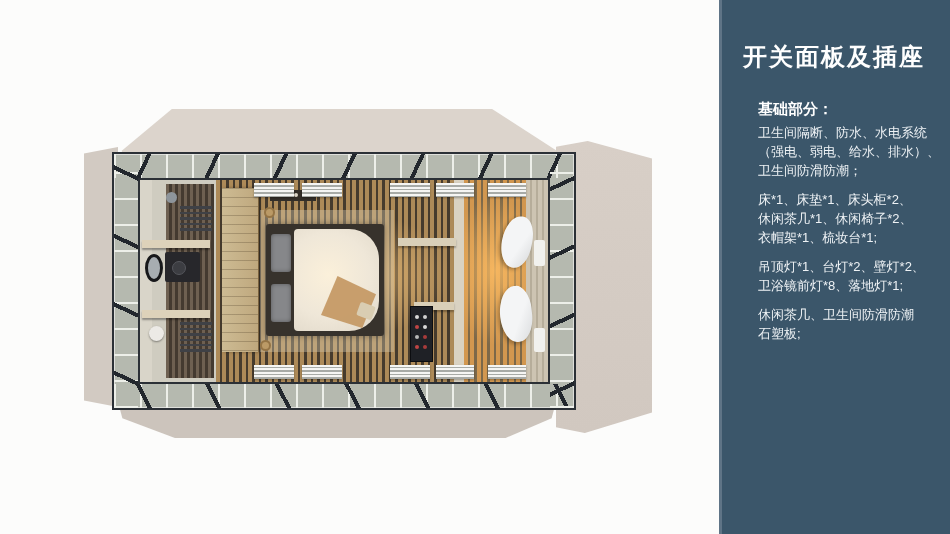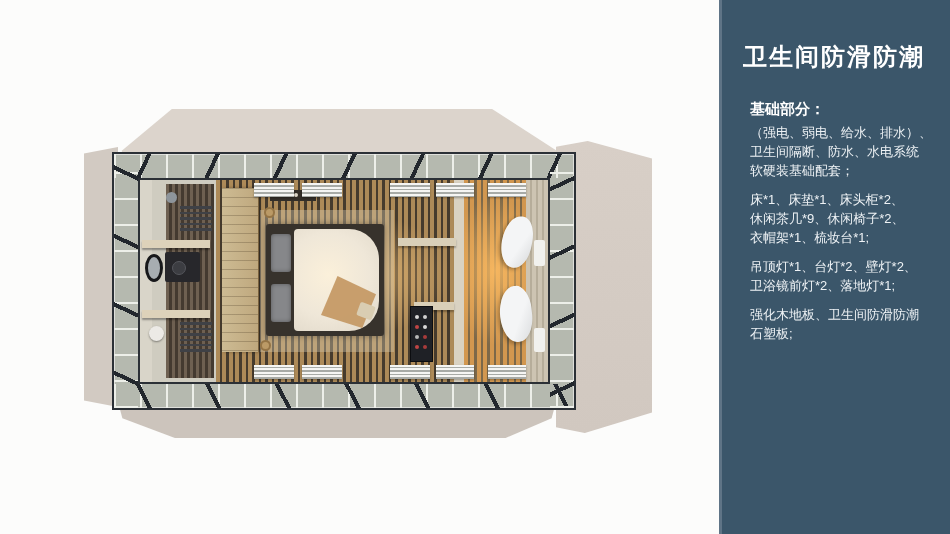--- a/index.html
+++ b/index.html
@@ -105,21 +105,21 @@
   .beam.t{top:3px;} .beam.b{top:185px;}
   .beam.x1{left:114px;width:40px;} .beam.x2{left:162px;width:40px;}
   .beam.x3{left:250px;width:40px;} .beam.x4{left:296px;width:38px;}
   .beam.x5{left:348px;width:38px;}
   
   .panel{position:absolute;left:719px;top:0;width:231px;height:534px;box-sizing:border-box;
     background:#3b566a;border-left:3px solid #5f7486;color:#fff;
     padding:42px 14px 0 21px;}
   .panel-title{font-size:24px;line-height:30px;font-weight:700;letter-spacing:2px;
     white-space:nowrap;margin:0 0 27px 0;}
-  .sections{margin-left:7px;}
+  .sections{margin-left:15px;}
   .section{margin-bottom:10px;}
   .section-heading{font-size:15px;line-height:20px;font-weight:700;margin-bottom:4px;
     white-space:nowrap;color:#ffffff;}
   .section .line{font-size:13px;line-height:19px;color:#eef2f5;white-space:nowrap;}
 </style>
 </head>
 <body>
 
 <div class="plan">
   <div class="flap flap-top"></div>
@@ -188,41 +188,41 @@
       <div class="beam b x1"></div>
       <div class="beam b x2"></div>
       <div class="beam b x3"></div>
       <div class="beam b x4"></div>
       <div class="beam b x5"></div>
     </div>
   </div>
 </div>
 
 <div class="panel">
-  <div class="panel-title">卫生间防滑防潮</div>
+  <div class="panel-title">开关面板及插座</div>
   <div class="sections">
 
     <div class="section">
       <div class="section-heading">基础部分：</div>
+      <div class="line">卫生间隔断、防水、水电系统</div>
       <div class="line">（强电、弱电、给水、排水）、</div>
-      <div class="line">卫生间隔断、防水、水电系统</div>
-      <div class="line">软硬装基础配套；</div>
+      <div class="line">卫生间防滑防潮；</div>
     </div>
 
     <div class="section">
       <div class="line">床*1、床垫*1、床头柜*2、</div>
-      <div class="line">休闲茶几*9、休闲椅子*2、</div>
+      <div class="line">休闲茶几*1、休闲椅子*2、</div>
       <div class="line">衣帽架*1、梳妆台*1;</div>
     </div>
 
     <div class="section">
       <div class="line">吊顶灯*1、台灯*2、壁灯*2、</div>
-      <div class="line">卫浴镜前灯*2、落地灯*1;</div>
-    </div>
-
-
-    <div class="section">
-      <div class="line">强化木地板、卫生间防滑防潮</div>
+      <div class="line">卫浴镜前灯*8、落地灯*1;</div>
+    </div>
+
+
+    <div class="section">
+      <div class="line">休闲茶几、卫生间防滑防潮</div>
       <div class="line">石塑板;</div>
     </div>
 
   </div>
 </div>
 
 </body></html>

